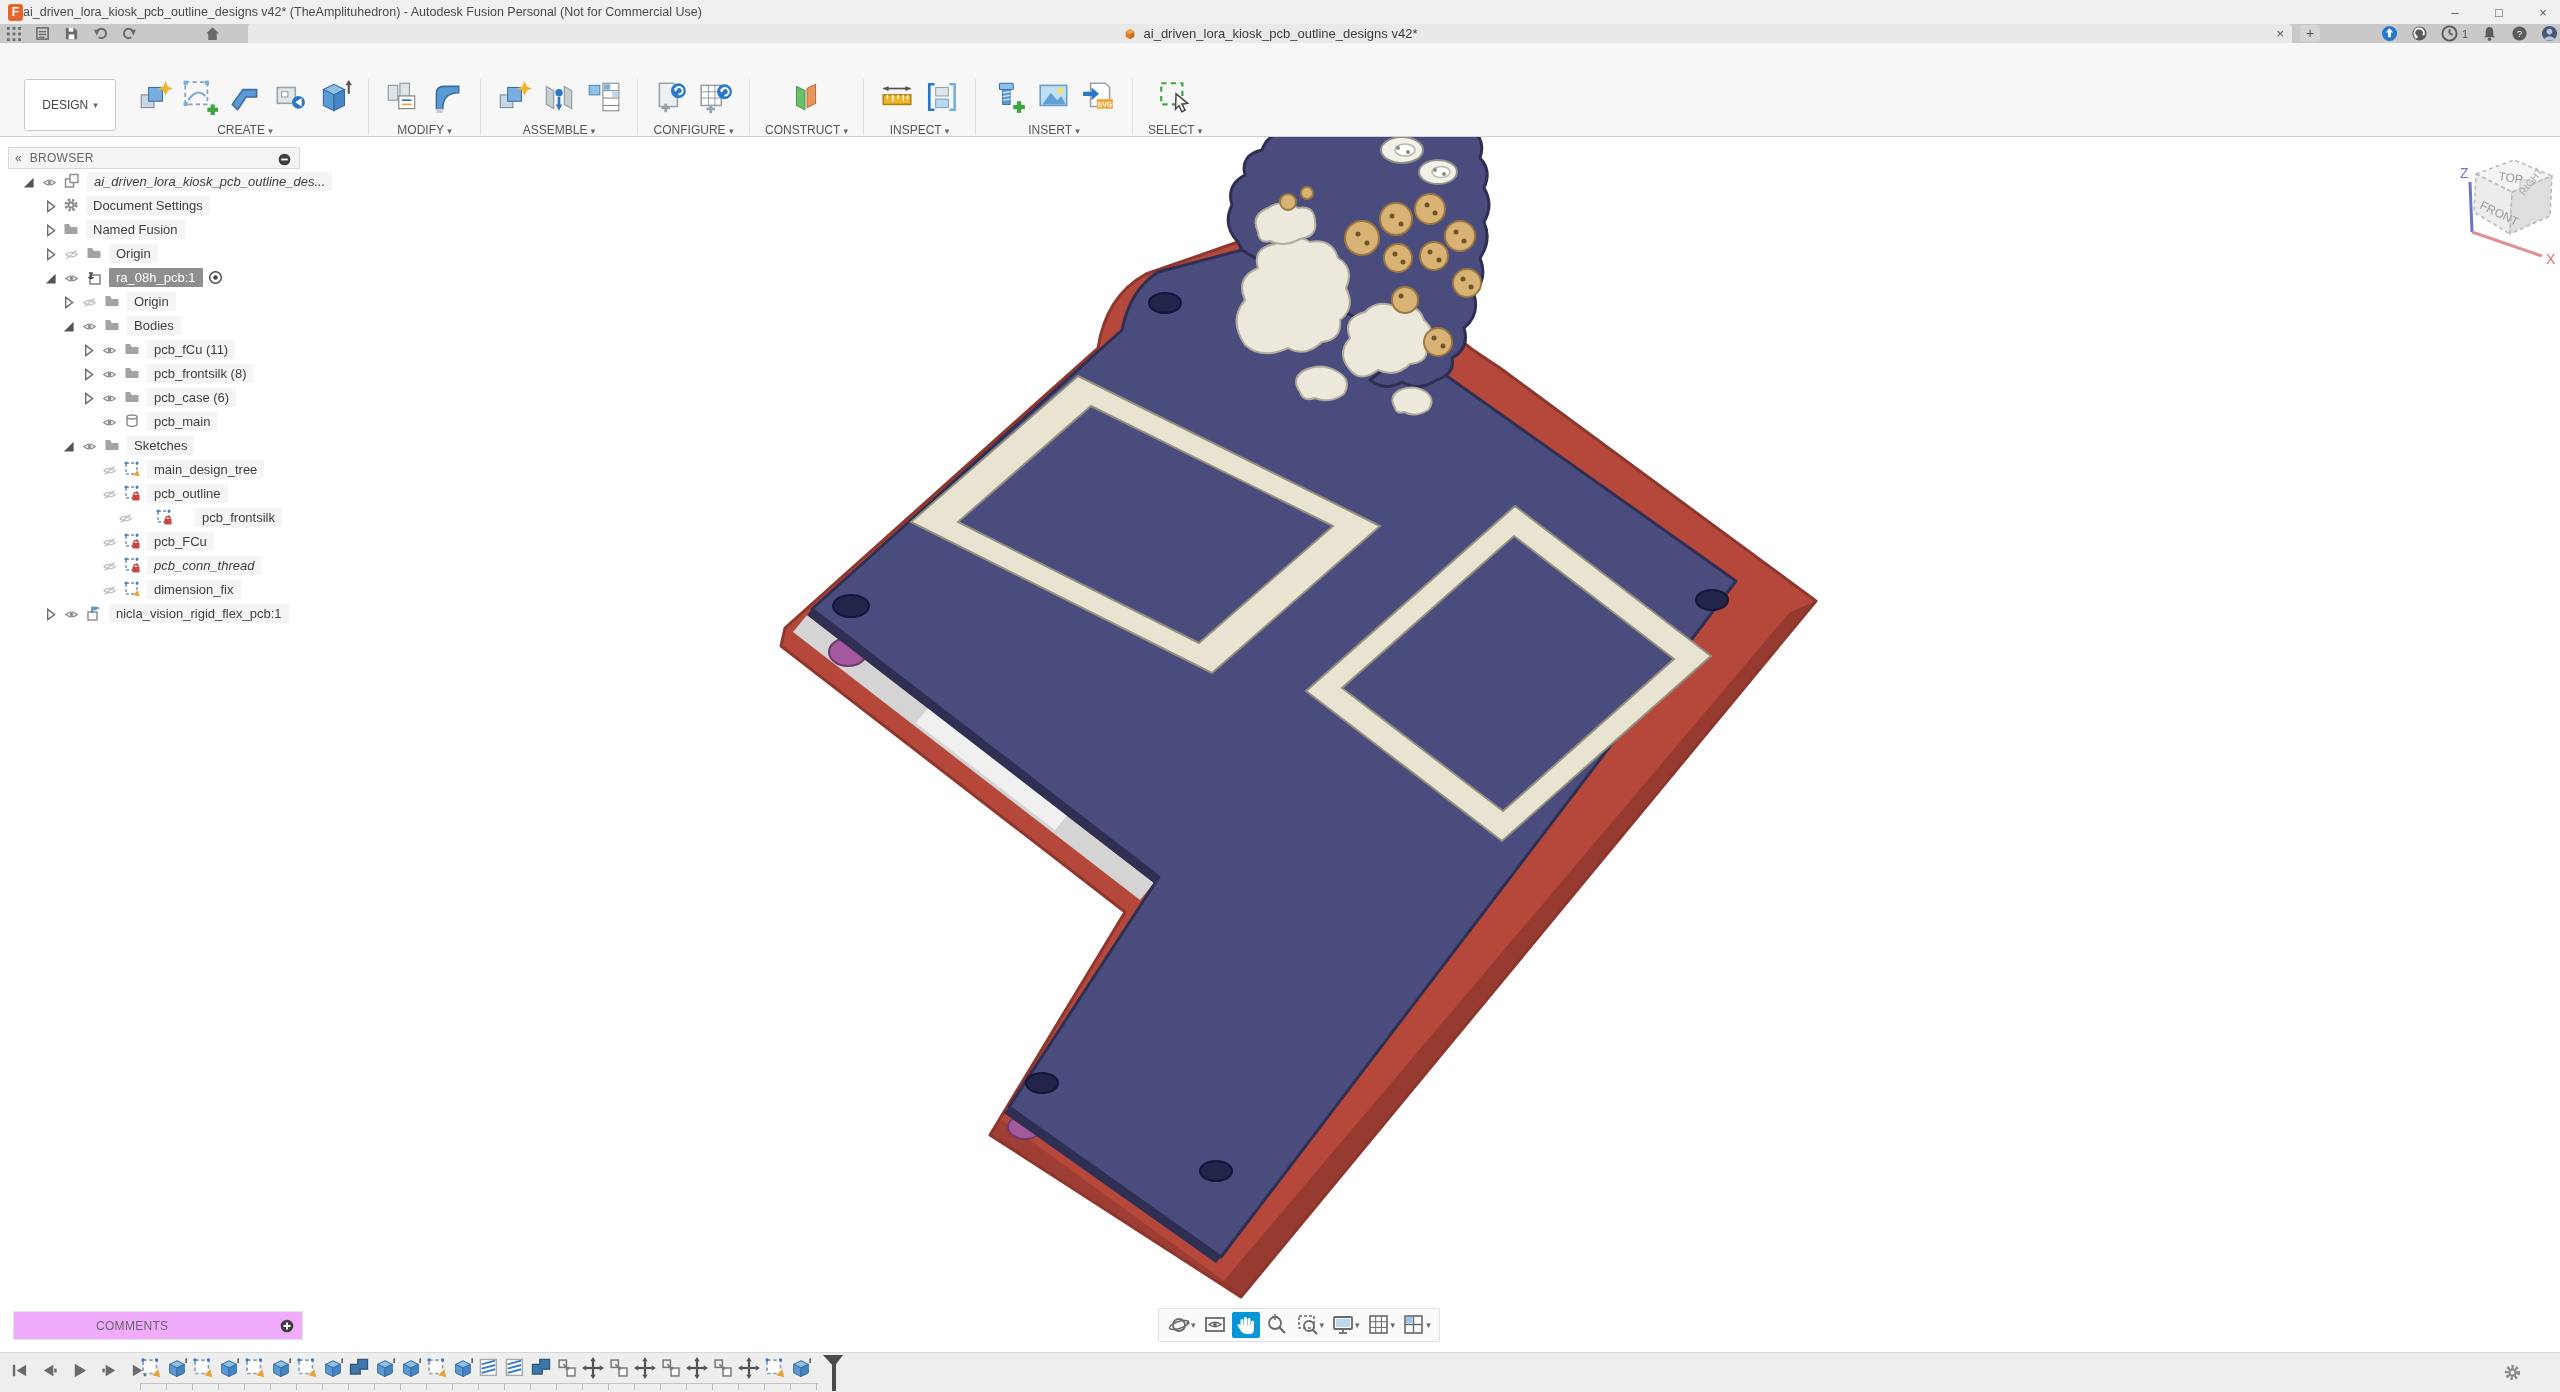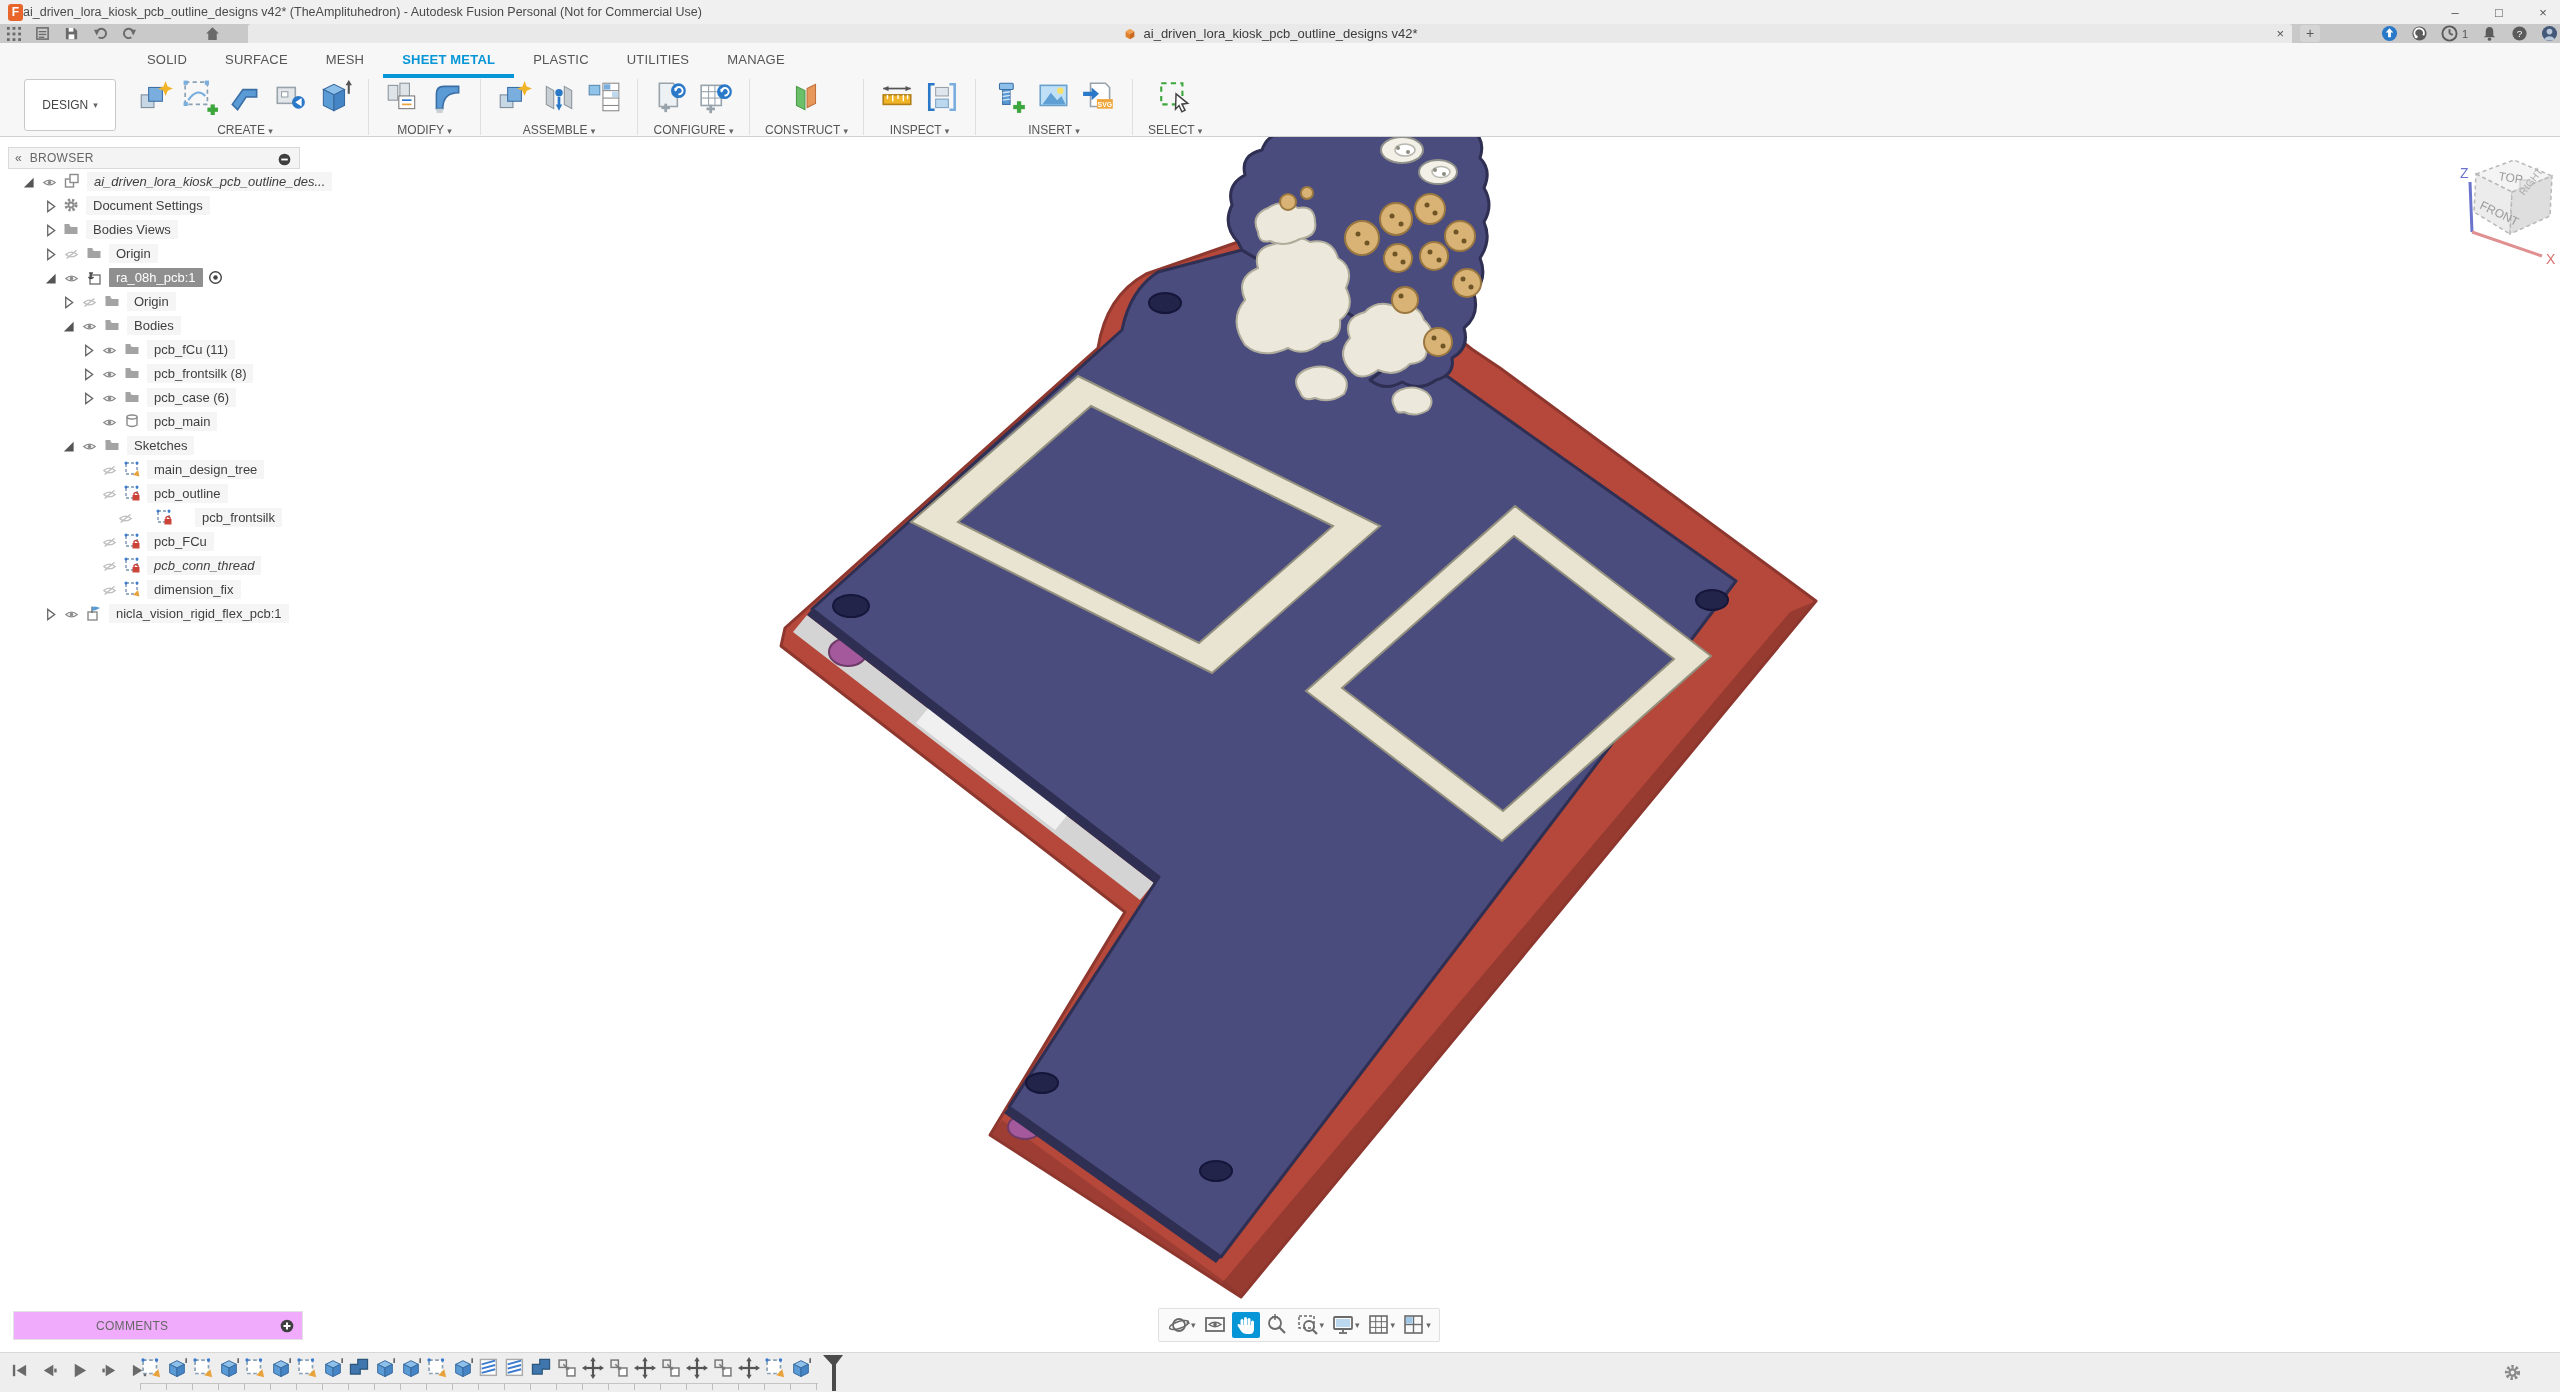--- a/index.html
+++ b/index.html
@@ -165,29 +165,20 @@
         </svg></span>
       <span class="aicon"><svg viewBox="0 0 18 18" width="100%" height="100%" xmlns="http://www.w3.org/2000/svg">
           <circle cx="9" cy="9" r="8" fill="#44597a"></circle>
           <circle cx="9" cy="7" r="3" fill="#b9c6d8"></circle>
           <path d="M3.5,14.5 Q9,9.5 14.5,14.5 L13,16.5 H5 Z" fill="#b9c6d8"></path>
         </svg></span>
     </div>
 </div>
 
 <div id="ribbon">
-  <div id="rtabs">
-      <div class="rtab">SOLID</div>
-      <div class="rtab">SURFACE</div>
-      <div class="rtab">MESH</div>
-      <div class="rtab active">SHEET METAL</div>
-      <div class="rtab">PLASTIC</div>
-      <div class="rtab">UTILITIES</div>
-      <div class="rtab">MANAGE</div>
-    </div>
   <div id="design-btn">
     <span>DESIGN</span>
       <span class="caret">▾</span>
   </div>
   <div id="groups">
       <div class="group">
         <div class="gicons">
           <div class="bicon"><svg viewBox="0 0 34 34" width="100%" height="100%" xmlns="http://www.w3.org/2000/svg">
               <rect x="4" y="15" width="12" height="12" fill="#c7d7e4" stroke="#7a8a9a"></rect>
               <rect x="11" y="8" width="13" height="13" fill="#79aede" stroke="#3a6ea5"></rect>
@@ -501,21 +492,21 @@
         <span class="blabel">Document Settings</span>
       </div>
       <div class="brow" style="padding-left: 36px;">
         <span class="tri"><svg viewBox="0 0 14 14" width="100%" height="100%" xmlns="http://www.w3.org/2000/svg">
             <polygon points="4,1.5 11.5,7 4,12.5" fill="#fff" stroke="#666" stroke-width="1.4"></polygon>
           </svg></span>
         <span class="ticon"><svg viewBox="0 0 16 16" width="100%" height="100%" xmlns="http://www.w3.org/2000/svg">
             <path d="M1.5,4.5 H6.5 L8,6 H14.5 V13 H1.5 Z" fill="#a3a3a3"></path>
             <rect x="1.5" y="3" width="5" height="2" fill="#a3a3a3"></rect>
           </svg></span>
-        <span class="blabel">Bodies Views</span>
+        <span class="blabel">Named Fusion</span>
       </div>
       <div class="brow" style="padding-left: 36px;">
         <span class="tri"><svg viewBox="0 0 14 14" width="100%" height="100%" xmlns="http://www.w3.org/2000/svg">
             <polygon points="4,1.5 11.5,7 4,12.5" fill="#fff" stroke="#666" stroke-width="1.4"></polygon>
           </svg></span>
         <span class="eye"><svg viewBox="0 0 16 16" width="100%" height="100%" xmlns="http://www.w3.org/2000/svg">
             <path d="M1,8 Q8,2 15,8 Q8,14 1,8 Z" fill="none" stroke="#bcbcbc" stroke-width="1.6"></path>
             <line x1="2" y1="13" x2="14" y2="3" stroke="#bcbcbc" stroke-width="1.6"></line>
           </svg></span>
         <span class="ticon"><svg viewBox="0 0 16 16" width="100%" height="100%" xmlns="http://www.w3.org/2000/svg">

